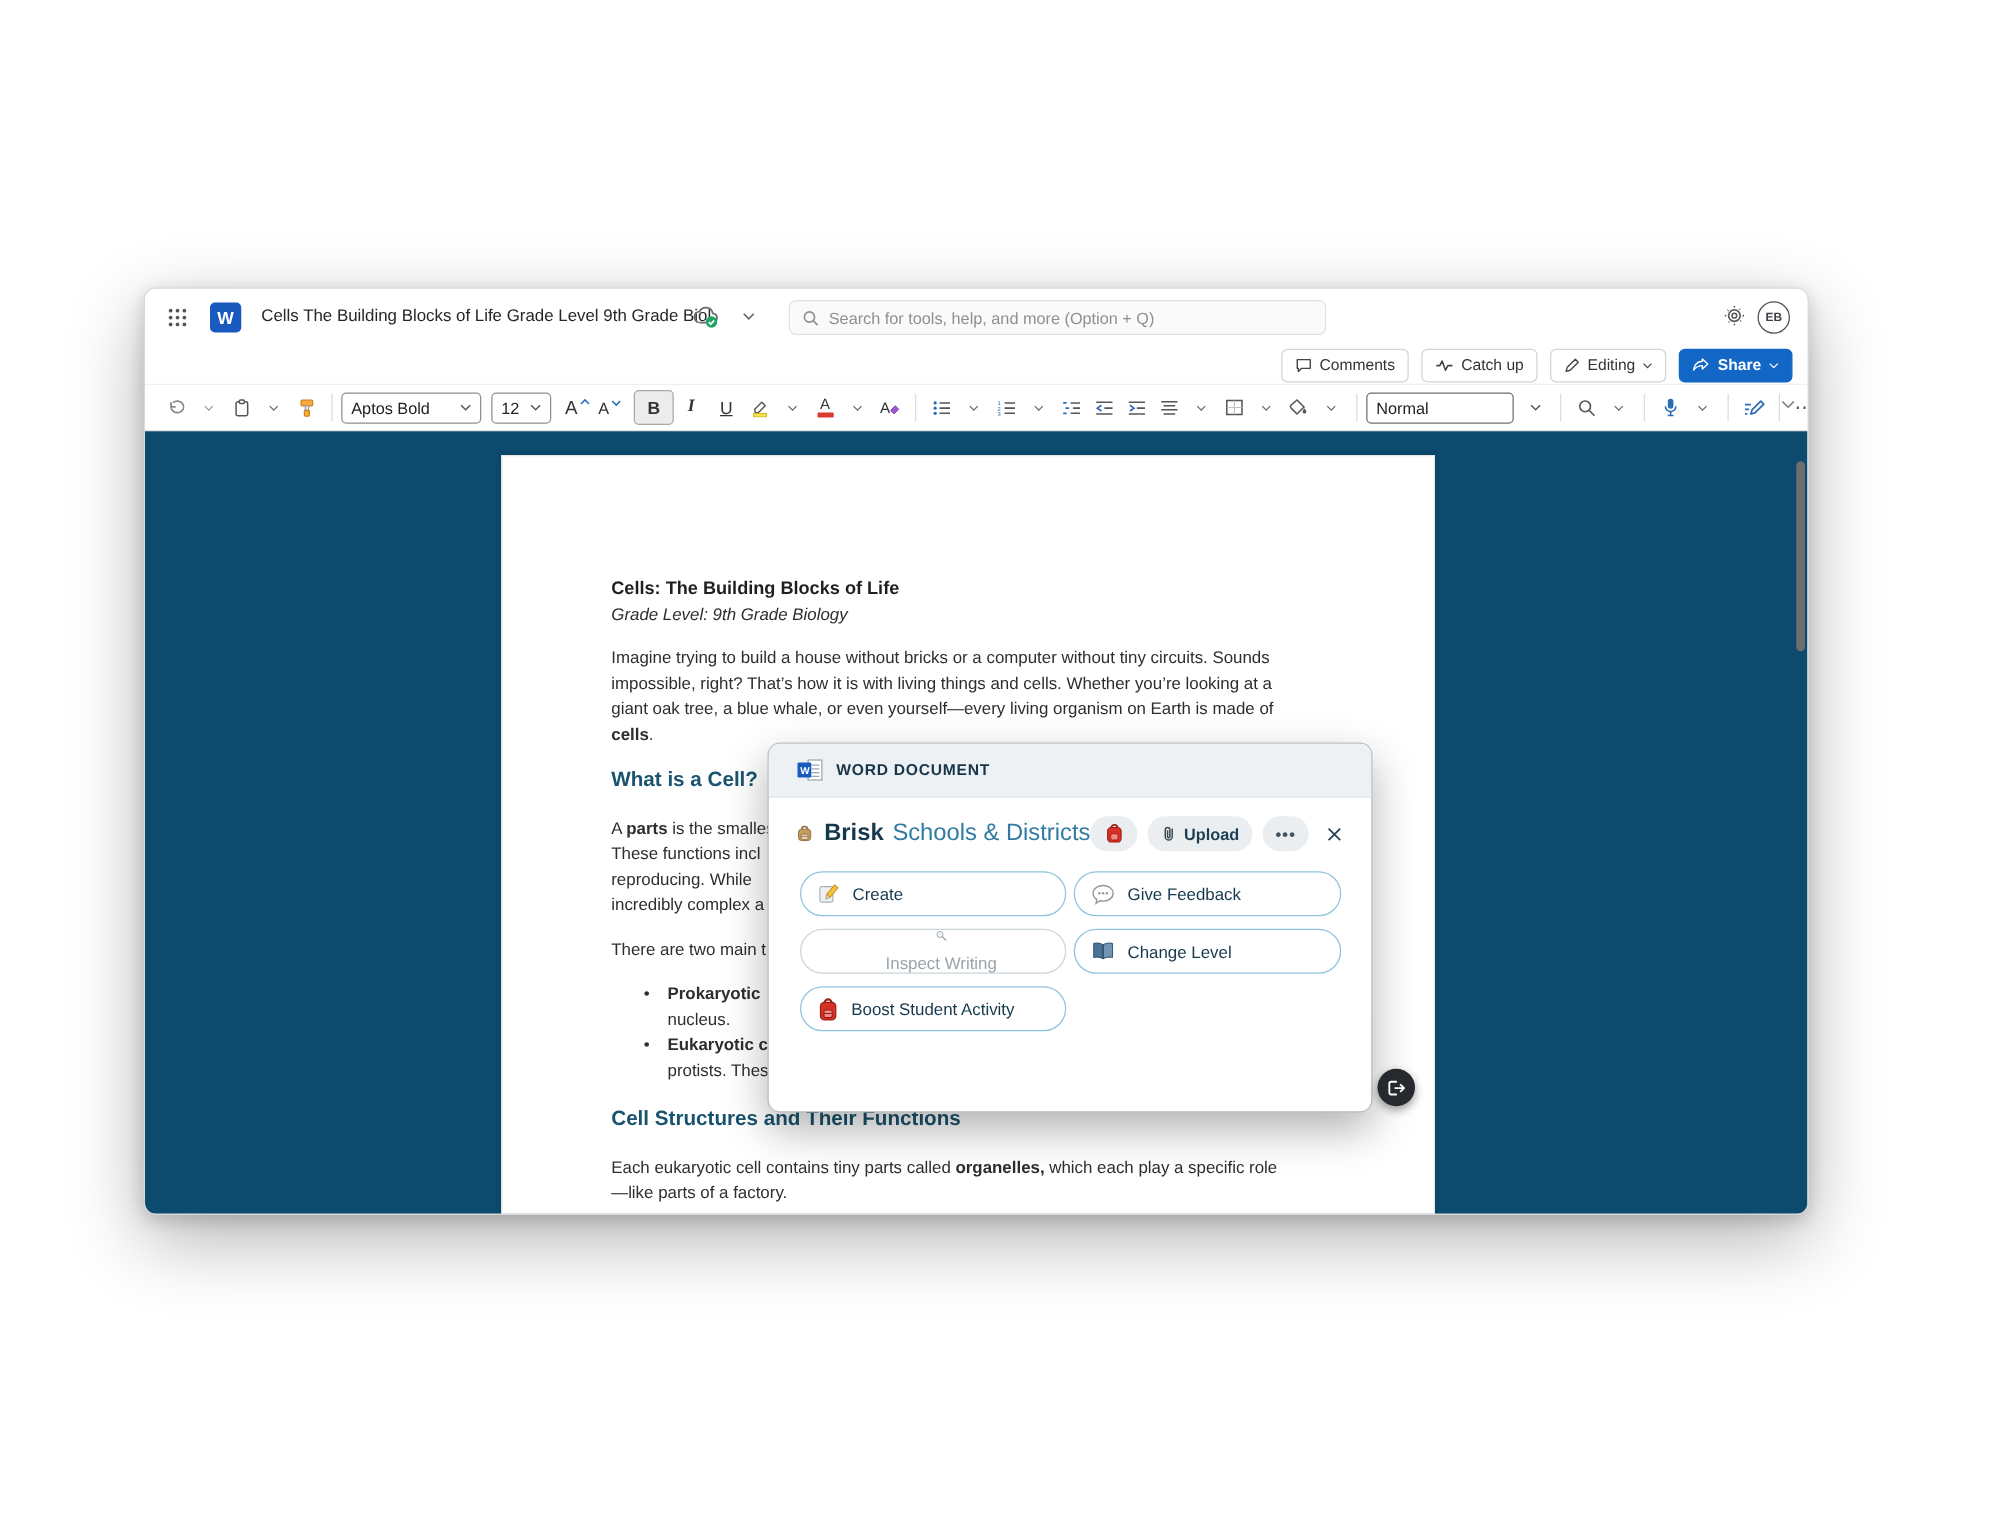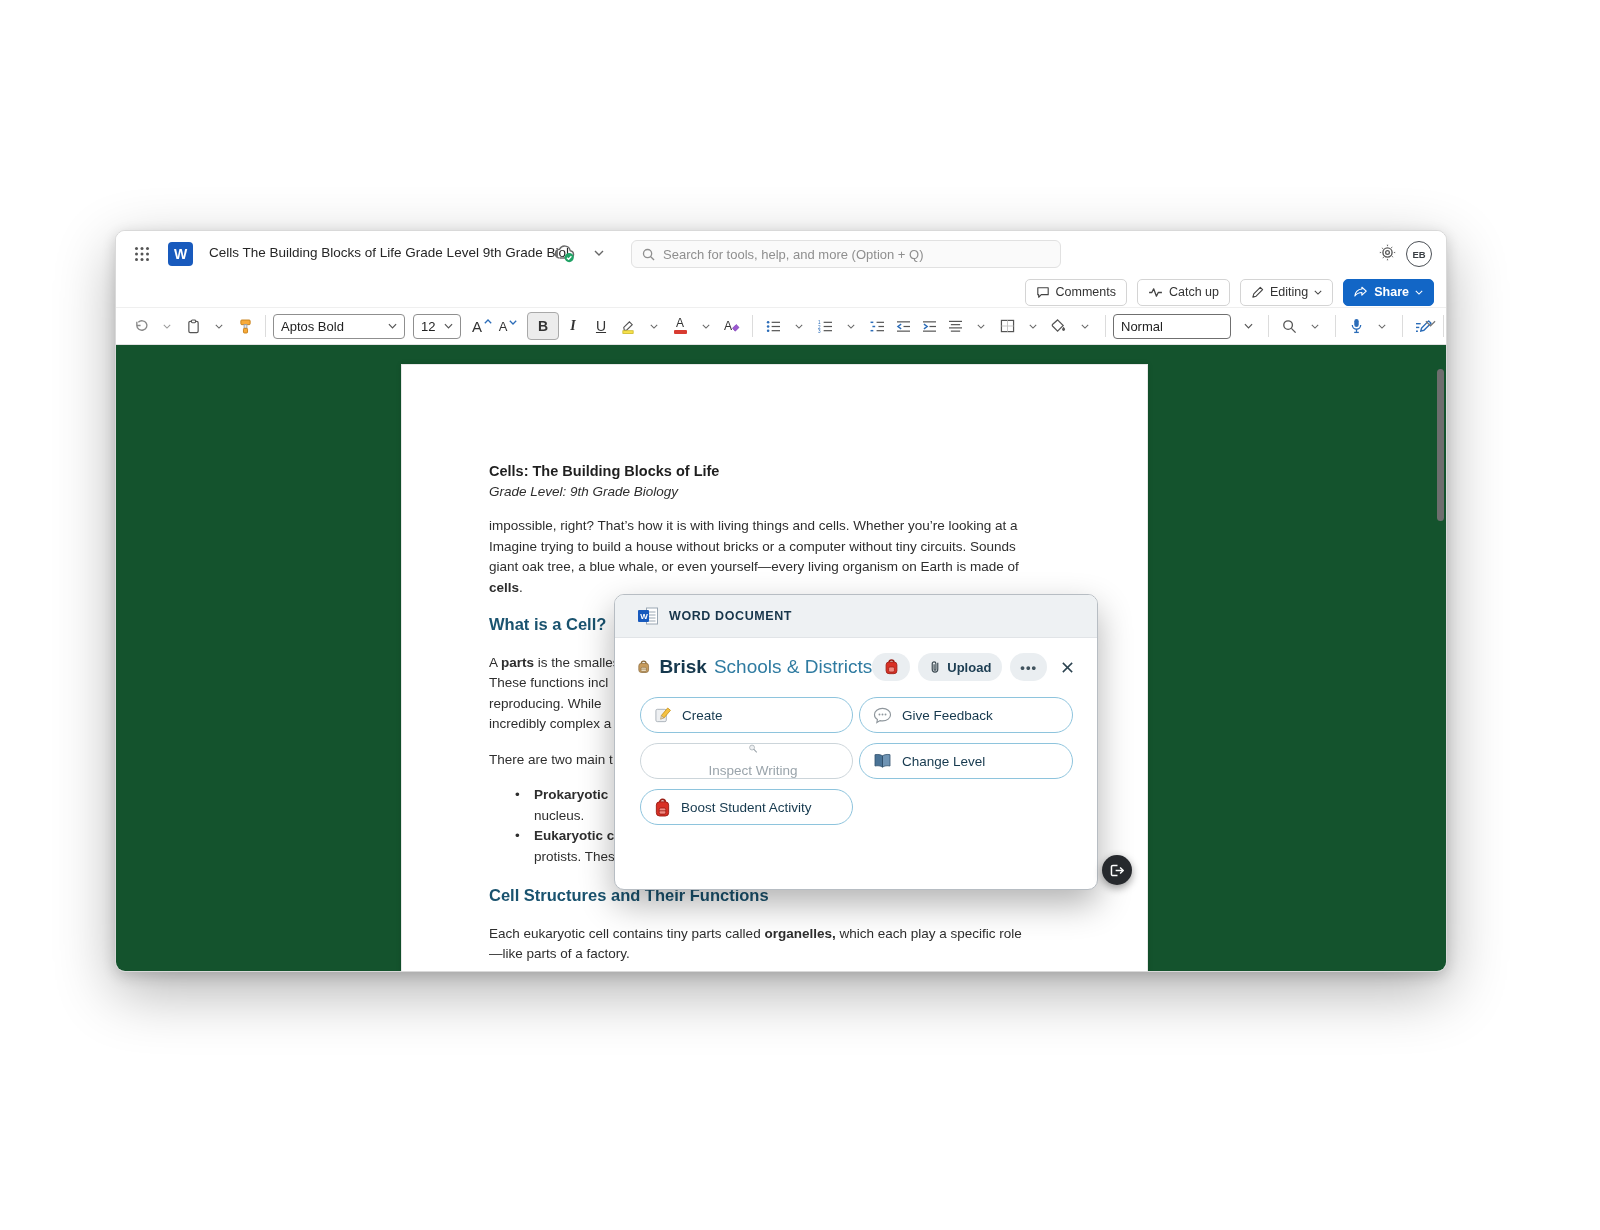--- a/index.html
+++ b/index.html
@@ -36,26 +36,26 @@
     border-bottom:1px solid #e2e2e2;display:flex;align-items:center;padding:0 12px;box-sizing:border-box;}
   .tbtn{height:26px;min-width:22px;border-radius:4px;display:flex;align-items:center;justify-content:center;
     color:#4a4a4a;font-size:13.5px;gap:2px;padding:0 2px;cursor:pointer;flex:0 0 auto;}
   .tbtn.active{background:#ececec;border:1px solid #a9a9a9;}
   .glyph{font-size:14px;font-weight:700;color:#333;}
   .glyph.i{font-style:italic;font-weight:600;font-family:"Liberation Serif",serif;}
   .glyph.u{text-decoration:underline;font-weight:400;}
   .divider{width:1px;height:22px;background:#dcdcdc;margin:0 7px;flex:0 0 auto;}
   .selbox{height:25px;border:1px solid #8f8f8f;border-radius:4px;display:flex;align-items:center;
     justify-content:space-between;padding:0 7px;font-size:13px;color:#222;box-sizing:border-box;cursor:pointer;flex:0 0 auto;background:#fff;}
-  .fontname{width:132px;margin-right:8px;}
+  .fontname{width:112px;margin-right:8px;}
   .fontsize{width:48px;}
   .stylebox{width:118px;}
   .collapse-chev{position:absolute;right:10px;top:12px;color:#666;}
   
-  .docarea{position:absolute;left:0;top:114px;width:100%;height:626px;background:#14532d;}
+  .docarea{position:absolute;left:0;top:114px;width:100%;height:626px;background:#0c4a6e;}
   .page{position:absolute;left:285px;top:19px;width:747px;height:640px;background:#fff;
     box-shadow:0 0 5px rgba(0,0,0,.14);border:1px solid #e8e8e8;box-sizing:border-box;
     padding:96px 88px 0 87px;color:#2e2e2e;font-size:13.5px;line-height:20.5px;}
   .page .b{font-weight:700;}
   .doc-h0{font-weight:700;font-size:14.5px;color:#1f1f1f;white-space:nowrap;}
   .doc-sub{font-style:italic;font-size:13.5px;color:#2e2e2e;white-space:nowrap;}
   .pline{white-space:nowrap;}
   .doc-h{font-weight:700;font-size:16.5px;color:#1a536f;white-space:nowrap;}
   .mt14{margin-top:14px;} .mt16{margin-top:16px;} .mt18{margin-top:18px;} .mt15{margin-top:15px;}
   .bullet-item{display:block;}
@@ -446,22 +446,22 @@
           </svg>
       </div>
     </div>
 
     <div class="docarea">
       <div class="page">
         <div class="doc-h0">Cells: The Building Blocks of Life</div>
         <div class="doc-sub">Grade Level: 9th Grade Biology</div>
 
         <div class="mt14">
+          <div class="pline"><span>Imagine trying to build a house without bricks or a computer without tiny circuits. Sounds</span></div>
           <div class="pline"><span>impossible, right? That’s how it is with living things and cells. Whether you’re looking at a</span></div>
-          <div class="pline"><span>Imagine trying to build a house without bricks or a computer without tiny circuits. Sounds</span></div>
           <div class="pline"><span>giant oak tree, a blue whale, or even yourself—every living organism on Earth is made of</span></div>
           <div class="pline"><span class="b">cells</span><span>.</span></div>
         </div>
 
         <div class="doc-h mt16">What is a Cell?</div>
 
         <div class="mt18">
           <div class="pline"><span>A </span><span class="b">parts</span><span> is the smalles</span></div>
           <div class="pline"><span>These functions incl</span></div>
           <div class="pline"><span>reproducing. While </span></div>

